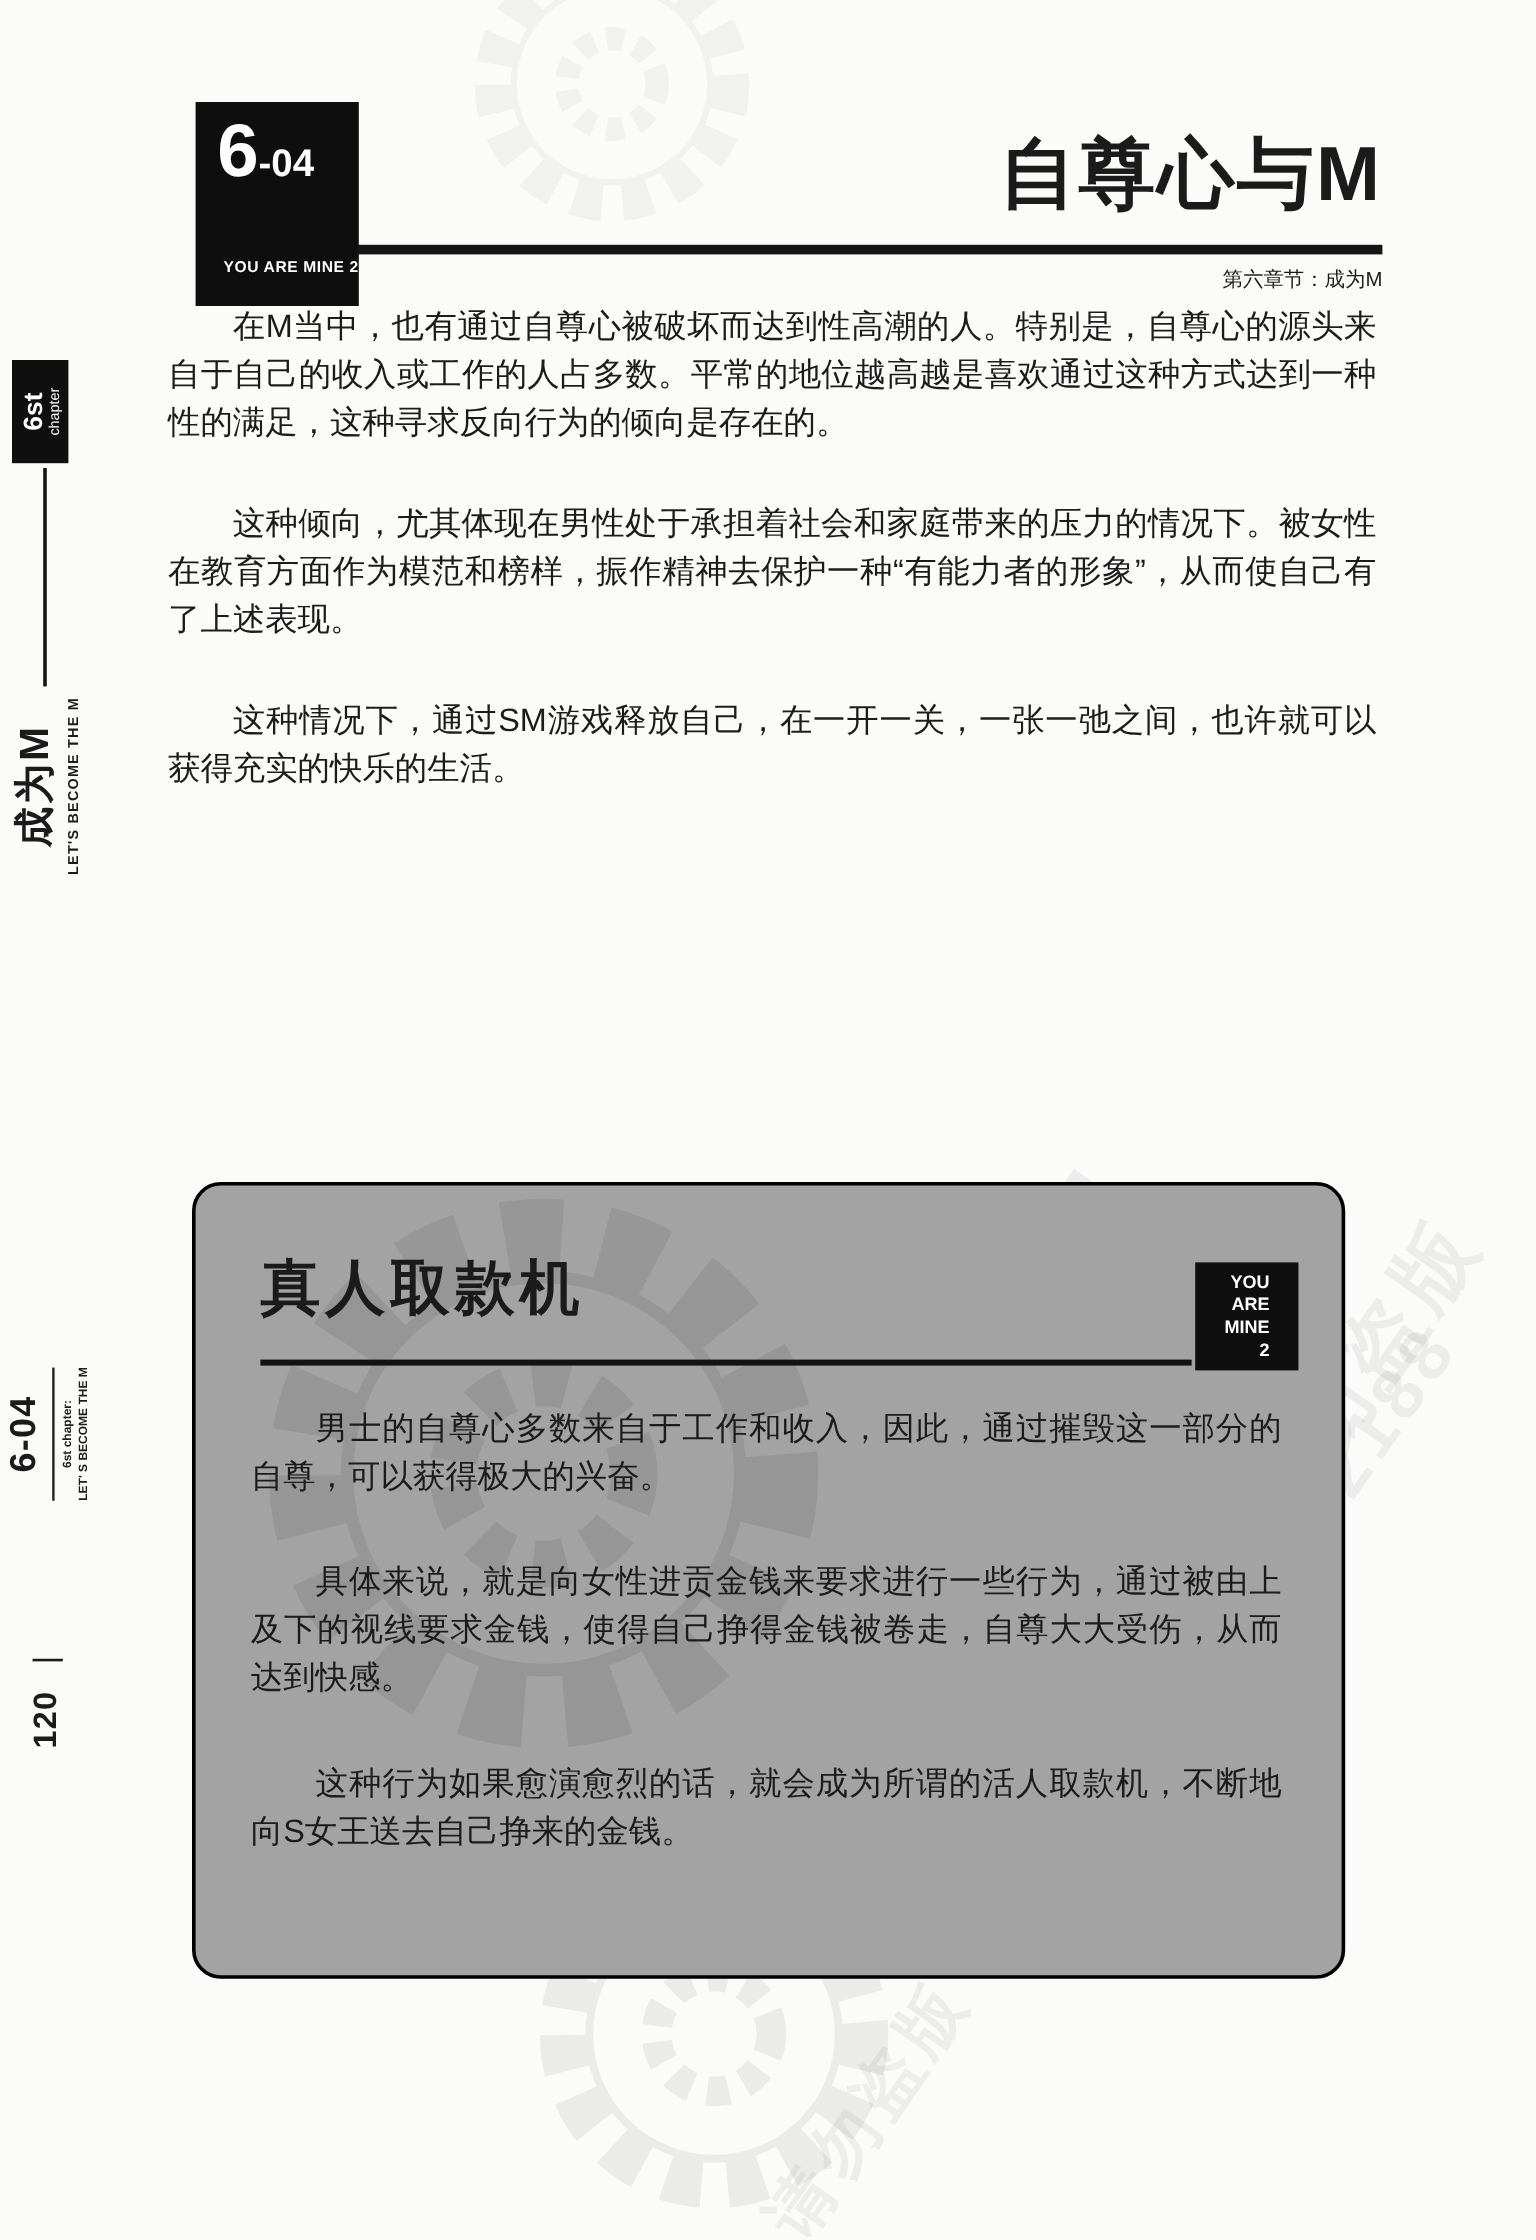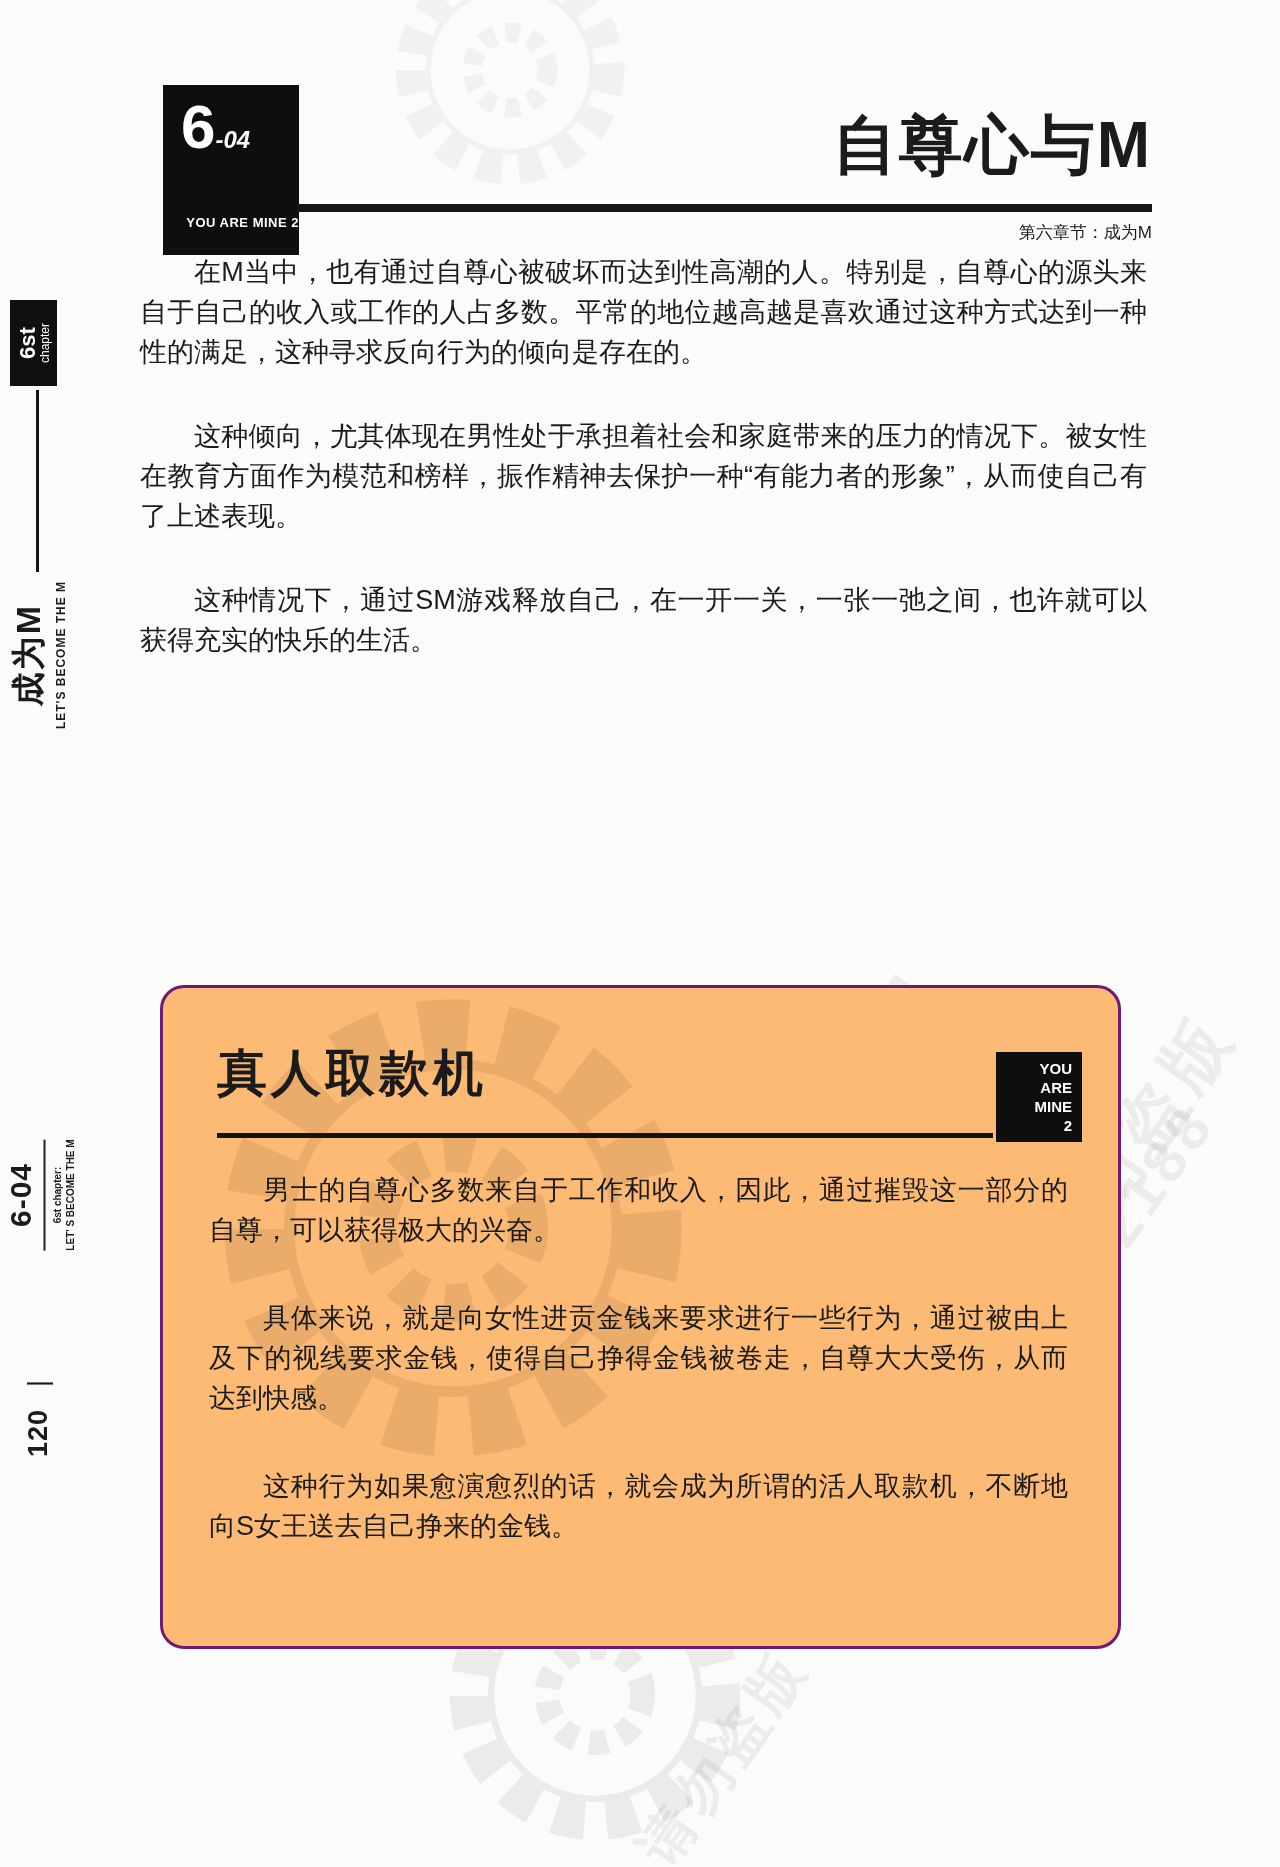--- a/index.html
+++ b/index.html
@@ -23,21 +23,21 @@
   .g2 { left:430px; top:1530px; width:330px; height:330px; }
   .g3 { left:380px; top:-60px; width:260px; height:260px; opacity:0.035; }
 
   
   .chapter-box {
     position:absolute; left:163px; top:85px; width:136px; height:170px;
     background:#0e0e0e; color:#fff;
   }
   .chapter-num { position:absolute; left:18px; top:6px; white-space:nowrap; }
   .n-big  { font-size:62px; font-weight:bold; }
-  .n-small{ font-size:24px; font-weight:bold;font-style:italic; }
+  .n-small{ font-size:32px; font-weight:bold; }
   .chapter-series {
     position:absolute; bottom:25px; left:0; width:100%; text-align:right;
     font-size:13px; font-weight:bold; letter-spacing:0.5px;
   }
   .title-rule {
     position:absolute; left:297px; top:204px; width:855px; height:8px; background:#151515;
   }
   .page-title {
     position:absolute; top:102px; right:128px;
     font-size:64px; font-weight:900; letter-spacing:2px; white-space:nowrap;
@@ -50,32 +50,32 @@
   
   .main-text {
     position:absolute; left:140px; top:252px; width:1012px;
     font-size:27px; line-height:40px; text-align:justify;
   }
   .main-text p { margin:0 5px 44px 0; text-indent:2em; }
 
   
   .feature-box {
     position:absolute; left:160px; top:985px; width:955px; height:658px;
-    background:#fdba74; border:3px solid #701a75; border-radius:24px;
+    background:#a3a3a3; border:3px solid #000000; border-radius:24px;
     overflow:hidden; box-sizing:content-box;
   }
   .box-gear { position:absolute; left:30px; top:-40px; width:520px; height:560px; opacity:0.07; }
   .box-title {
     position:absolute; left:54px; top:52px;
     font-size:50px; font-weight:900; letter-spacing:4px; white-space:nowrap;
   }
   .box-rule { position:absolute; left:54px; top:145px; width:776px; height:5px; background:#131313; }
   .box-badge {
     position:absolute; right:36px; top:64px; width:86px; height:90px;
-    background:#0e0e0e; color:#fff; box-sizing:border-box; padding:7px 10px;
+    background:#0e0e0e; color:#fff; box-sizing:border-box; padding:7px 24px;
     display:flex; flex-direction:column; justify-content:center;
     text-align:right; font-size:15px; font-weight:bold; line-height:19px;
   }
   .box-text {
     position:absolute; left:46px; top:182px; width:872px;
     font-size:27px; line-height:40px; text-align:justify;
   }
   .box-text p { margin:0 13px 48px 0; text-indent:2em; }
 
   

